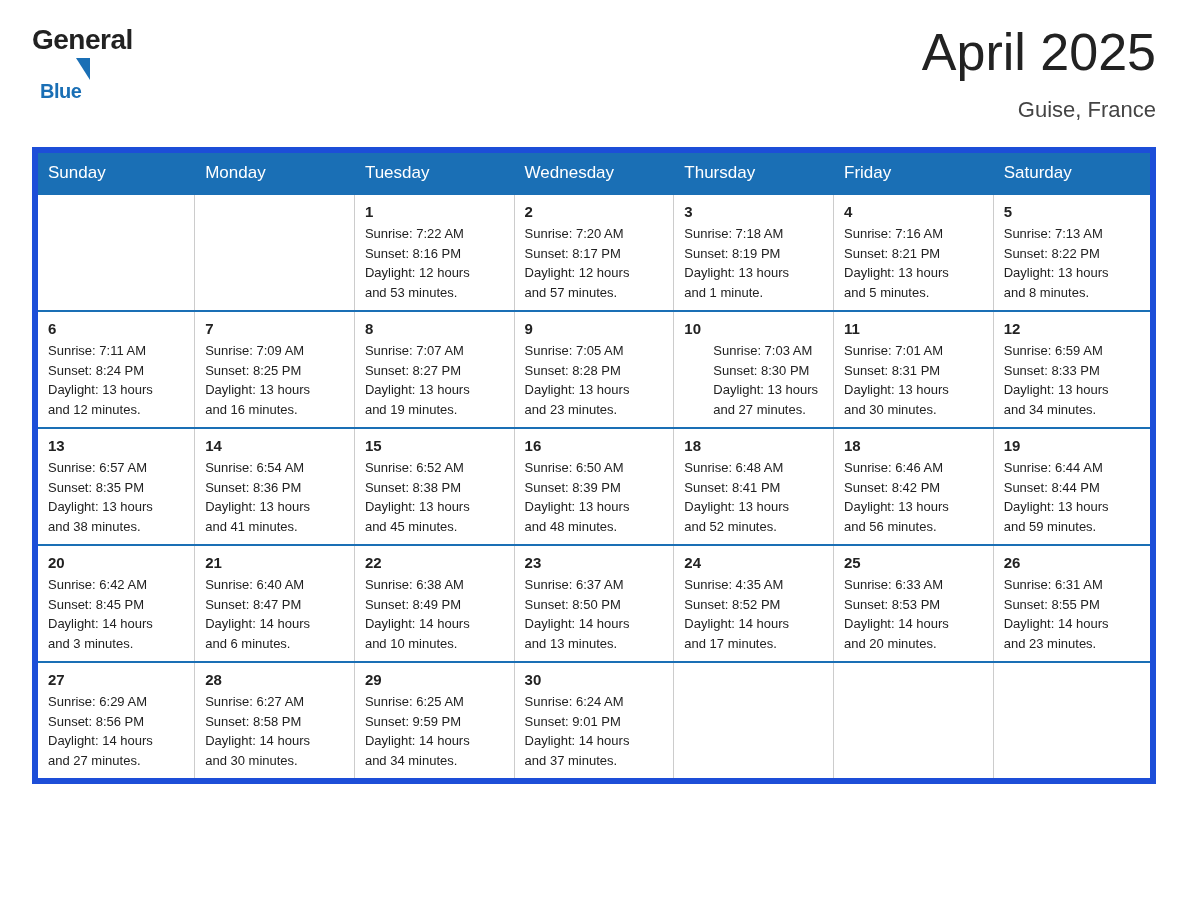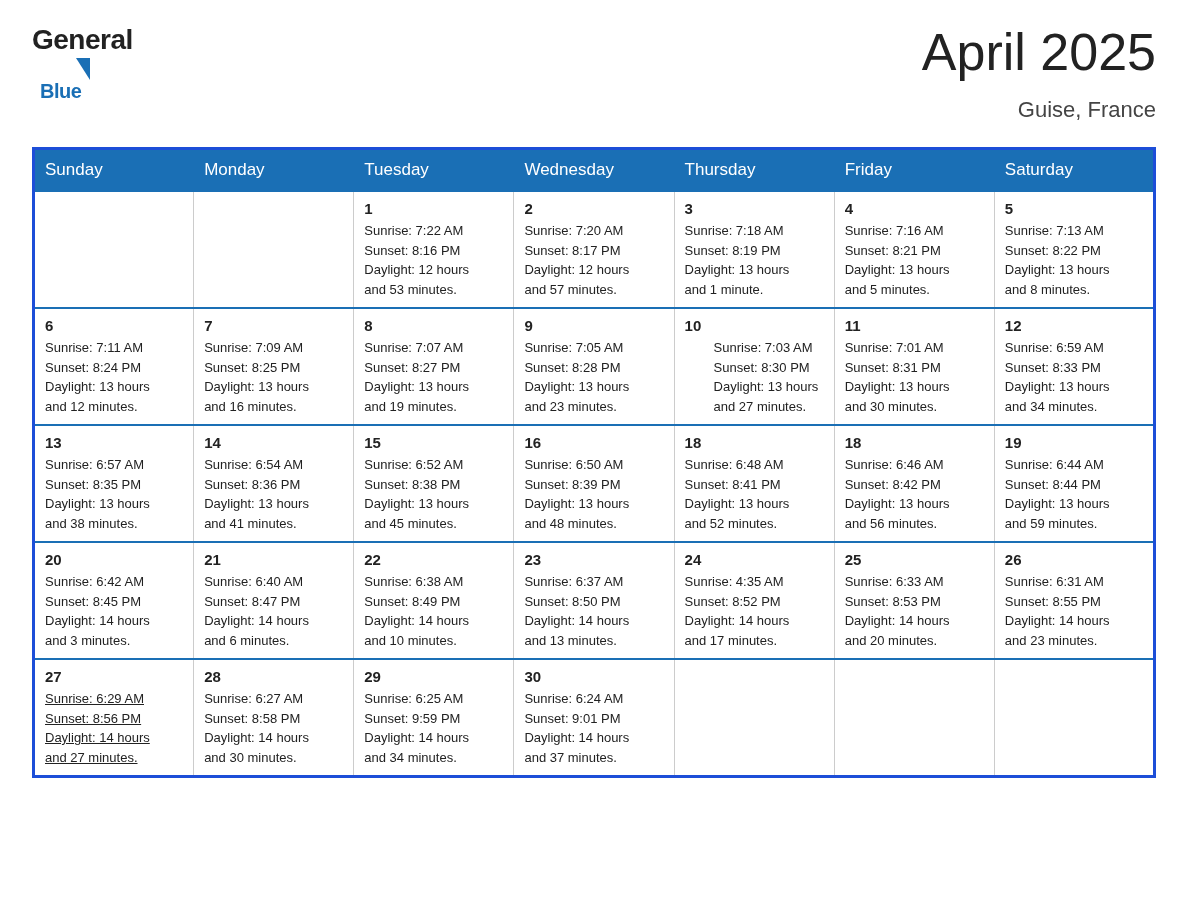--- a/index.html
+++ b/index.html
@@ -58,21 +58,21 @@
       line-height: 1.1;
     }
     .location {
       font-size: 22px;
       color: #444;
       margin-top: 16px;
     }
     .calendar {
       width: 100%;
       border-collapse: collapse;
-      border: 3px solid #1d4ed8;
+      border: 6px solid #1d4ed8;
     }
     .calendar th {
       background: #1a6fb5;
       color: #fff;
       font-size: 17px;
       font-weight: normal;
       padding: 10px 10px;
       text-align: left;
       border: 1px solid #1a6fb5;
     }
@@ -323,21 +323,21 @@
           <div class="day-num">26</div>
           <div class="day-detail" style="white-space: pre-line;">Sunrise: 6:31 AM
 Sunset: 8:55 PM
 Daylight: 14 hours
 and 23 minutes.</div>
         </td>
       </tr>
       <tr>
         <td>
           <div class="day-num">27</div>
-          <div class="day-detail" style="white-space: pre-line; text-decoration: underline;">Sunrise: 6:29 AM
+          <div class="day-detail" style="white-space: pre-line;">Sunrise: 6:29 AM
 Sunset: 8:56 PM
 Daylight: 14 hours
 and 27 minutes.</div>
         </td>
         <td>
           <div class="day-num">28</div>
           <div class="day-detail" style="white-space: pre-line;">Sunrise: 6:27 AM
 Sunset: 8:58 PM
 Daylight: 14 hours
 and 30 minutes.</div>

